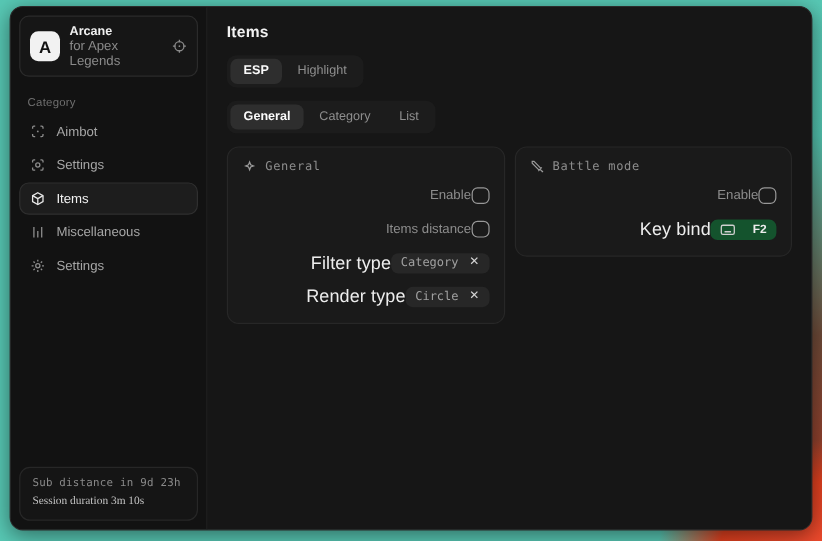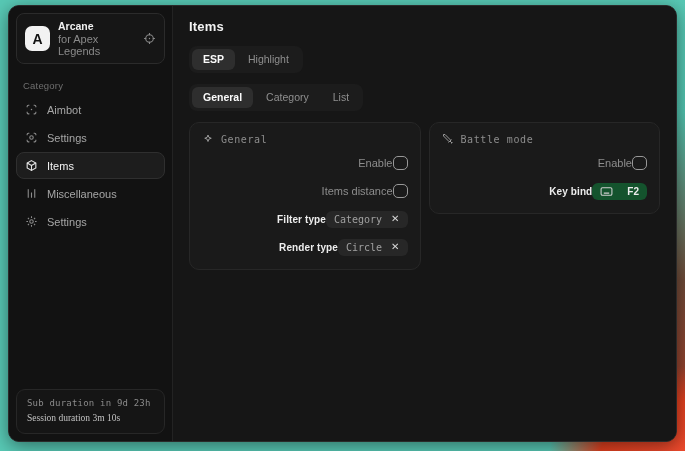--- a/index.html
+++ b/index.html
@@ -84,21 +84,21 @@
     display:flex; align-items:center; gap:7px; color:#8d8d8d;
     font-family:"DejaVu Sans Mono", monospace; font-size:10px; letter-spacing:.6px;
     margin-bottom:4px;
   }
   .panel-head .pi { display:flex; color:#9a9a9a; }
   .row {
     display:flex; align-items:center; justify-content:flex-end;
     height:20px; margin-top:8px;
   }
   .lbl-dim { color:#8d8d8d; font-size:11px; }
-  .lbl-strong { color:#ededed; font-size:10px; font-weight:bold; letter-spacing:.1px; }
+  .lbl-strong { color:#ededed; font-size:15px; font-weight:normal; letter-spacing:.1px; }
   .checkbox {
     width:15px; height:14px; border:1.6px solid #989898; border-radius:5px;
     background:transparent; cursor:pointer; flex:0 0 15px;
   }
   .select-pill {
     display:inline-flex; align-items:center; gap:9px;
     background:#272727; border-radius:6px; padding:3px 8px; cursor:pointer;
   }
   .select-pill .val { color:#a0a0a0; font-size:10px; font-family:"DejaVu Sans Mono", monospace; }
   .select-pill .x {
@@ -178,21 +178,21 @@
           <svg width="13" height="13" viewBox="0 0 24 24" fill="none" stroke="currentColor" stroke-width="2">
             <circle cx="12" cy="12" r="3.2"></circle>
             <path d="M12 2.5v3M12 18.5v3M2.5 12h3M18.5 12h3M5.3 5.3l2.1 2.1M16.6 16.6l2.1 2.1M18.7 5.3l-2.1 2.1M7.4 16.6l-2.1 2.1"></path>
           </svg>
         </span>
         <span>Settings</span>
       </div>
     </nav>
 
     <div class="side-footer">
-      <div class="sf-line1">Sub duration in 9d 23h</div>
+      <div class="sf-line1">Sub distance in 9d 23h</div>
       <div class="sf-line2">Session duration 3m 10s</div>
     </div>
   </aside>
 
   <main class="main">
     <div class="page-title">Items</div>
 
     <div class="tabbar-wrap">
       <div class="tabbar row1">
         <button class="tab active">ESP</button>

